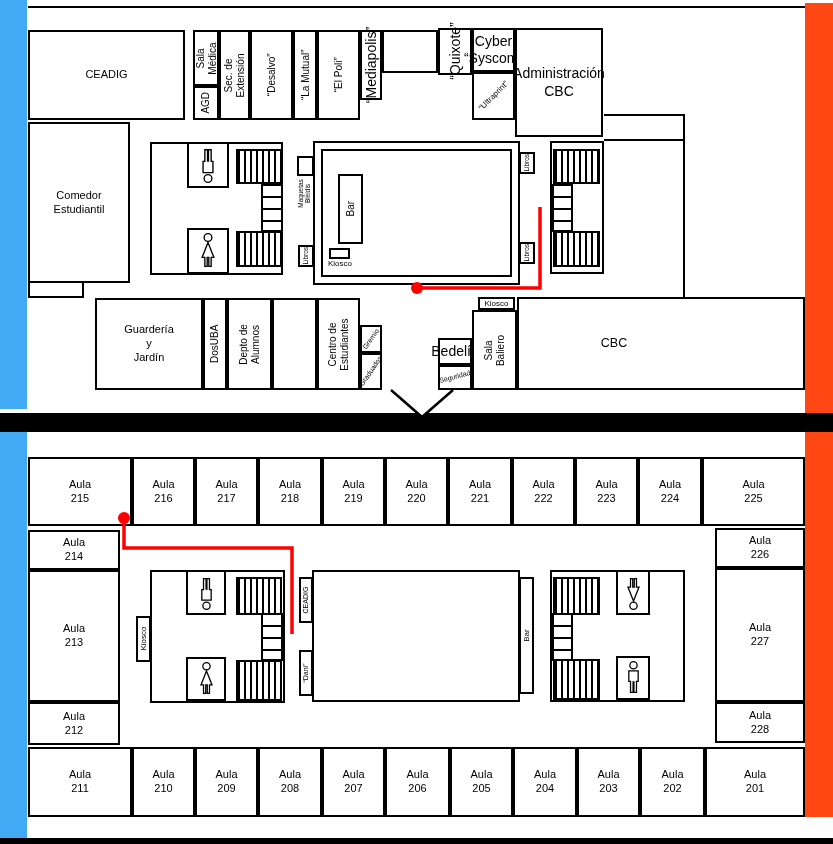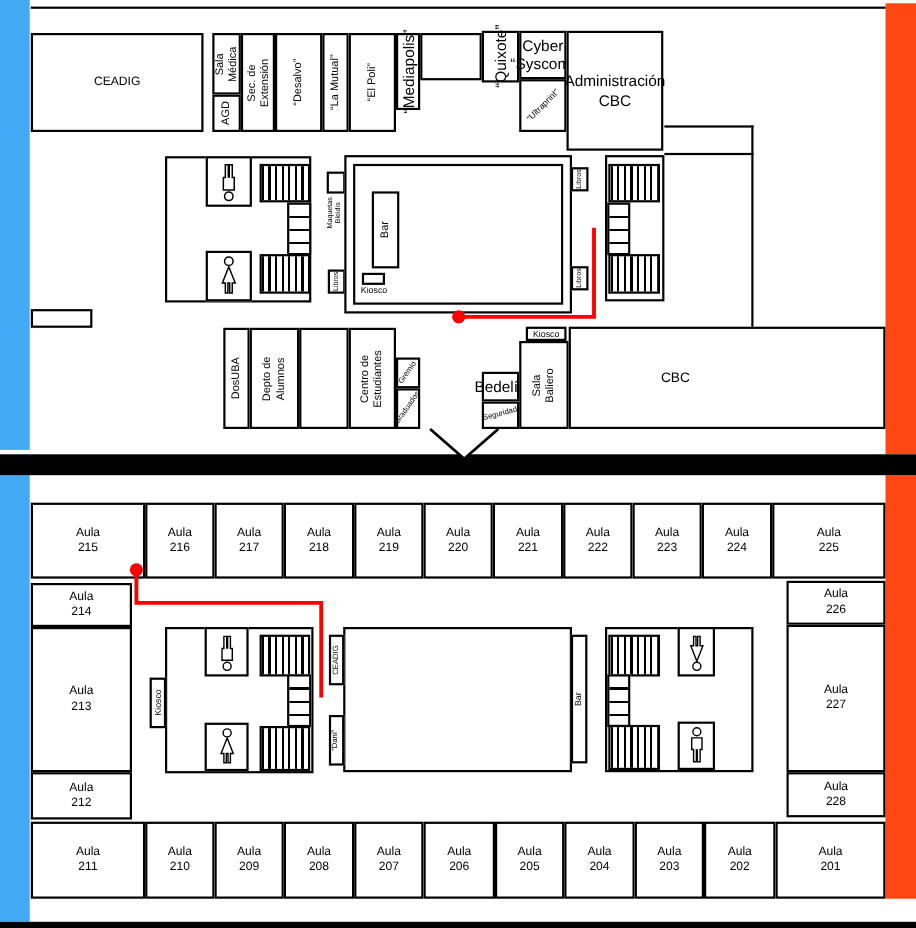--- a/index.html
+++ b/index.html
@@ -79,20 +79,24 @@
 “Syscom”</span>
     </div>
   <div class="room r45 f8" style="left:472px;top:72px;width:43px;height:48px;">
       <span class="lbl">“Ultraprint”</span>
     </div>
   <div class="room f9" style="left:515px;top:28px;width:88px;height:109px;">
       <span class="lbl">Administración
 CBC</span>
     </div>
 
+  <div class="room f11" style="left:28px;top:122px;width:102px;height:161px;">
+      <span class="lbl">Comedor
+Estudiantil</span>
+    </div>
   <div class="room" style="left:28px;top:281px;width:56px;height:17px;"></div>
 
   <div class="room" style="left:150px;top:142px;width:133px;height:133px;"></div>
   <div class="room" style="left:187px;top:142px;width:42px;height:46px;">
     <svg class="icon" width="18" height="38" viewBox="0 0 20 40" style="transform:rotate(180deg);">
       <circle cx="10" cy="5" r="4.3" fill="#fff" stroke="#000" stroke-width="1.5"></circle>
       <path d="M4.5,11.5 h11 v12.5 h-2 v13 h-3 v-12.5 h-1 v12.5 h-3 v-13 h-2 z" fill="#fff" stroke="#000" stroke-width="1.5"></path>
     </svg>
   </div>
   <div class="hatch" style="left:236px;top:149px;width:46px;height:35px;"></div>
@@ -128,20 +132,25 @@
     </div>
   <div class="room vert f6" style="left:519px;top:242px;width:16px;height:22px;">
       <span class="lbl">Libros</span>
     </div>
 
   <div class="room" style="left:550px;top:141px;width:54px;height:133px;"></div>
   <div class="hatch" style="left:553px;top:149px;width:47px;height:35px;"></div>
   <div class="steps" style="left:552px;top:184px;width:21px;height:48px;"></div>
   <div class="hatch" style="left:553px;top:231px;width:47px;height:36px;"></div>
 
+  <div class="room f11" style="left:95px;top:298px;width:108px;height:92px;">
+      <span class="lbl">Guardería
+y
+Jardín</span>
+    </div>
   <div class="room vert f10" style="left:203px;top:298px;width:24px;height:92px;">
       <span class="lbl">DosUBA</span>
     </div>
   <div class="room vert f10" style="left:227px;top:298px;width:45px;height:92px;">
       <span class="lbl">Depto de
 Alumnos</span>
     </div>
   <div class="room" style="left:272px;top:298px;width:45px;height:92px;"></div>
   <div class="room vert f10" style="left:317px;top:298px;width:43px;height:92px;">
       <span class="lbl">Centro de

